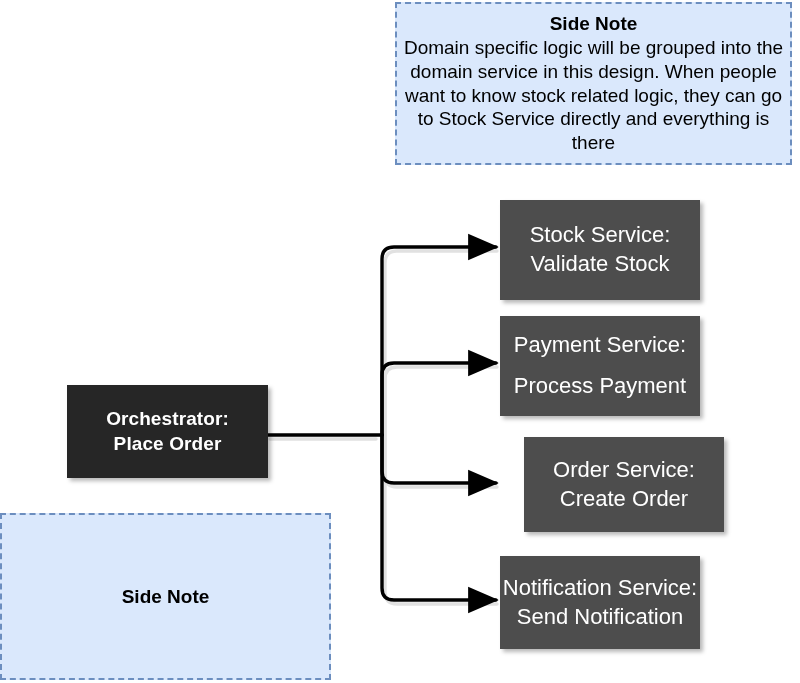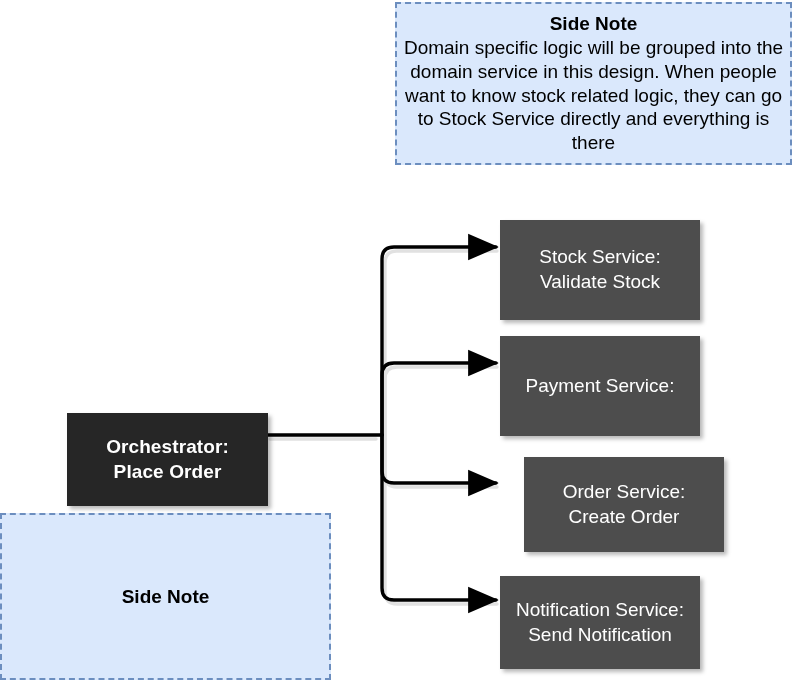--- a/index.html
+++ b/index.html
@@ -50,22 +50,21 @@
 
   .node.orchestrator {
     background: #262626;
     font-weight: bold;
     font-size: 19px;
     letter-spacing: 0.1px;
   }
   .node.service {
     background: #4d4d4d;
     font-weight: normal;
-    font-size: 19px;
-    margin-top: 20px;
+    font-size: 22px;
   }
 
   
   .note {
     position: absolute;
     box-sizing: border-box;
     background: #dae8fc;
     border: 2px dashed #6c8ebf;
     color: #000000;
     text-align: center;
@@ -119,32 +118,33 @@
 
   <div class="note" style="left:395px; top:2px; width:397px; height:163px;">
     <span class="note-title">Side Note</span>
     <span class="note-body">Domain specific logic will be grouped into the domain service in this design. When people want to know stock related logic, they can go to Stock Service directly and everything is there</span>
   </div>
 
   <div class="note" style="left:0px; top:513px; width:331px; height:167px;">
     <span class="note-title">Side Note</span>
   </div>
 
-  <div class="node orchestrator" style="left:67px; top:385px; width:201px; height:93px;margin-top:28px;">
+  <div class="node orchestrator" style="left:67px; top:385px; width:201px; height:93px;">
     <span class="line">Orchestrator:</span>
     <span class="line">Place Order</span>
   </div>
 
   <div class="node service" style="left:500px; top:200px; width:200px; height:100px;">
     <span class="line">Stock Service:</span>
     <span class="line">Validate Stock</span>
   </div>
 
   <div class="node service" style="left:500px; top:316px; width:200px; height:100px;gap:12px;">
     <span class="line">Payment Service:</span>
+    <span class="line">Process Payment</span>
   </div>
 
   <div class="node service" style="left:524px; top:437px; width:200px; height:95px;">
     <span class="line">Order Service:</span>
     <span class="line">Create Order</span>
   </div>
 
   <div class="node service" style="left:500px; top:556px; width:200px; height:93px;">
     <span class="line">Notification Service:</span>
     <span class="line">Send Notification</span>

